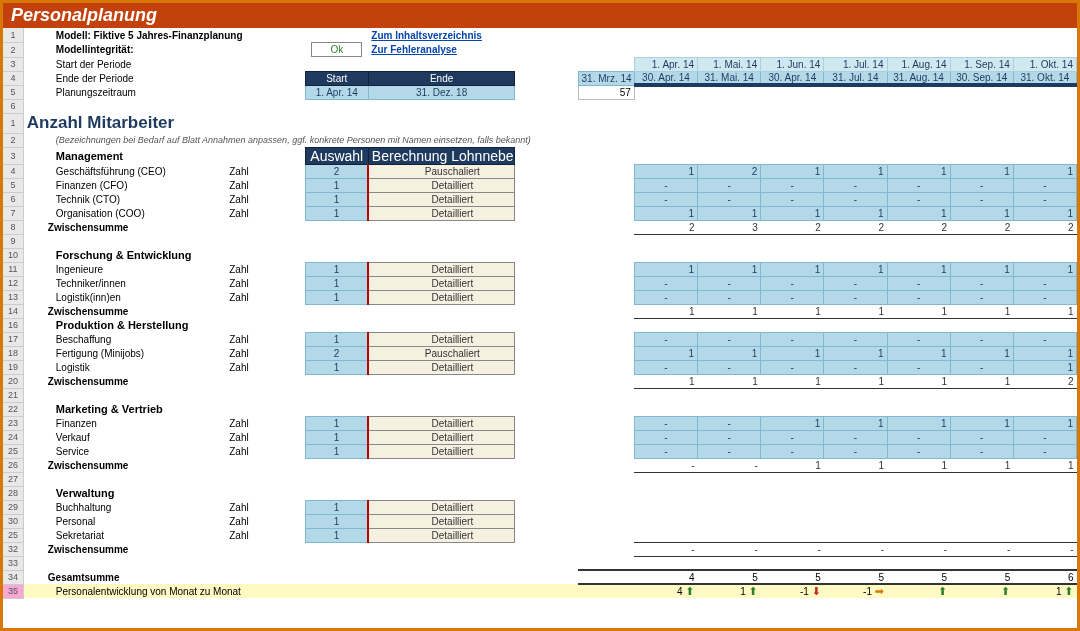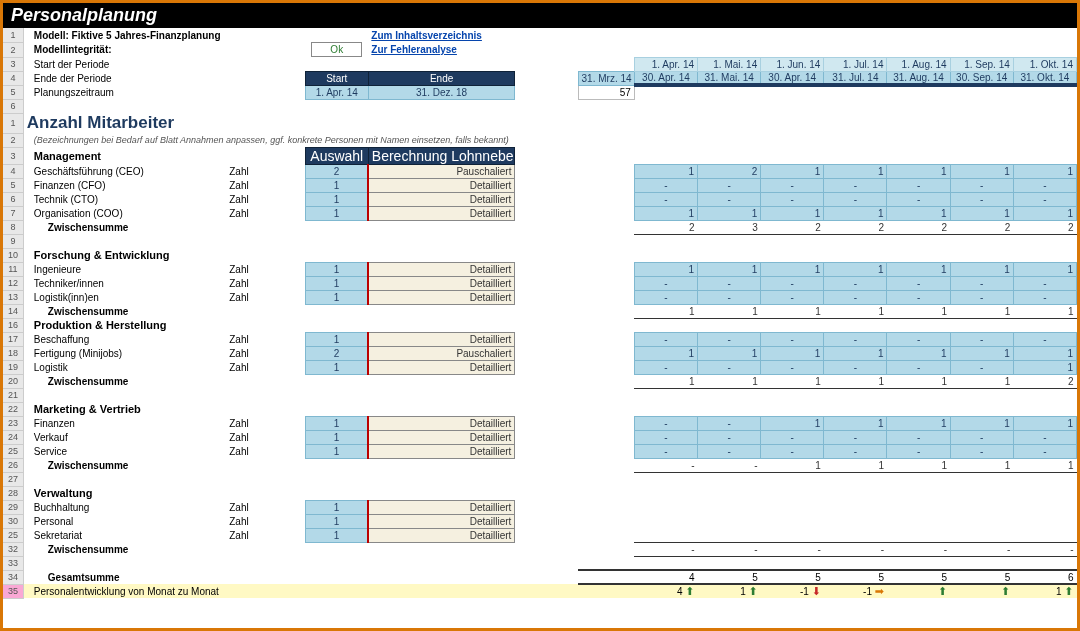--- a/index.html
+++ b/index.html
@@ -1,40 +1,40 @@
 <!DOCTYPE html>
 <html><head>
   <meta charset="utf-8">
   <style>
     * { box-sizing: border-box; margin: 0; padding: 0; }
     body { font-family: Arial, sans-serif; font-size: 10px; background: #fff; border: 3px solid #d97706; width: 1080px; height: 631px; overflow: hidden; position: relative; }
     .content { display: flex; flex-direction: column; height: 100%; }
-    .title-bar { background: #000000; color: #fff; font-size: 18px; font-weight: bold; font-style: italic; padding: 2px 8px; }
+    .title-bar { background: #c2410c; color: #fff; font-size: 18px; font-weight: bold; font-style: italic; padding: 2px 8px; }
     .scroll-area { overflow: auto; flex: 1; }
     table { border-collapse: collapse; width: 100%; table-layout: fixed; }
     td { height: 14px; padding: 0 3px; white-space: nowrap; overflow: hidden; border: none; vertical-align: middle; }
     .rownum { width: 18px; background: #e8e8e8; color: #555; text-align: center; font-size: 9px; border-right: 1px solid #ccc; border-bottom: 1px solid #ccc; }
     .col-label { width: 180px; }
     .col-type { width: 70px; color: #888; }
     .col-sel { width: 56px; text-align: center; }
     .col-calc { width: 130px; }
     .col-gap { width: 56px; }
     .col-mon { width: 56px; text-align: right; }
     .link { color: #0645ad; text-decoration: underline; font-weight: bold; cursor: pointer; }
     .ok-box { display: inline-block; border: 1px solid #888; background: #fff; color: #2e7d32; padding: 1px 18px; text-align: center; }
     .hdr-start-end { background: #1e3a5f; color: #fff; text-align: center; border: 1px solid #0f2238; margin-top: 22px; }
     .date-cell { background: #b3d9e8; color: #1e3a5f; text-align: center; border: 1px solid #7fb8d0; }
     .date-alt { background: #d0e8f0; color: #1e3a5f; text-align: right; border: 1px solid #a8d0e0; }
     .sel-cell { background: #b3d9e8; color: #1e3a5f; border: 1px solid #7fb8d0; text-align: center; }
-    .calc-cell { background: #f5f0e0; color: #333; border: 1px solid #888; border-left: 2px solid #b00; padding-left: 24px; text-align: right; }
+    .calc-cell { background: #f5f0e0; color: #333; border: 1px solid #888; border-left: 2px solid #b00; padding-left: 24px; text-align: center; }
     .hdr-sel { background: #1e3a5f; color: #fff; text-align: center; border: 1px solid #0f2238; font-size: 14px; }
     .section-hdr { font-size: 17px; font-weight: bold; color: #1e3a5f; }
     .note { font-style: italic; color: #555; font-size: 9px; }
     .group-hdr { font-weight: bold; font-size: 11px; }
-    .indent { padding-left: 10px; }
+    .indent { padding-left: 32px; }
     .zs { font-weight: bold; padding-left: 24px; }
     .mon-cell { background: #b3d9e8; border: 1px solid #7fb8d0; color: #1e3a5f; }
     .mon-cell-dash { background: #b3d9e8; border: 1px solid #7fb8d0; color: #1e3a5f; text-align: center; }
     .subtot { border-top: 1px solid #333; border-bottom: 1px solid #333; color: #333; }
     .gesamt-row td.col-mon, .gesamt-row td.col-gap { border-top: 2px solid #333; border-bottom: 2px double #333; }
     .arrow-up { color: #2e7d32; font-size: 11px; }
     .arrow-dn { color: #c62828; font-size: 11px; }
     .arrow-rt { color: #d97706; font-size: 11px; }
     .hl { background: #fff9c4; }
     .hl-dark { background: #f9a8d4; margin-left: 46px; }

